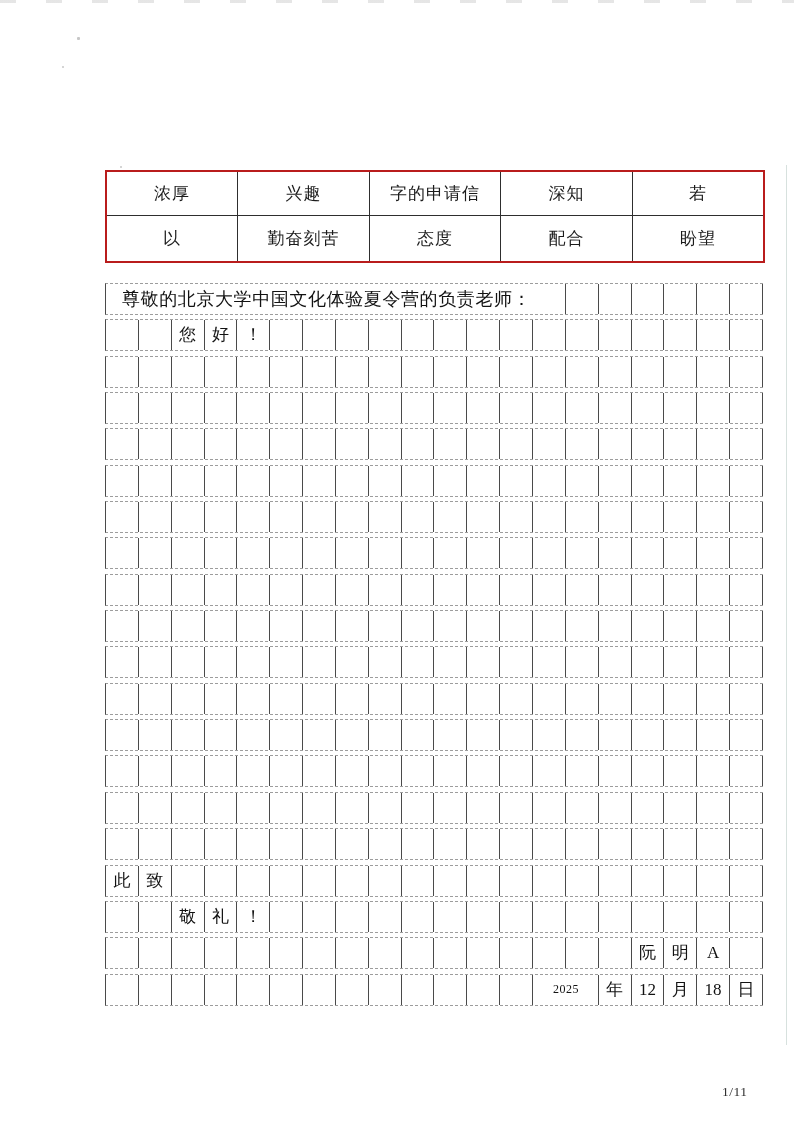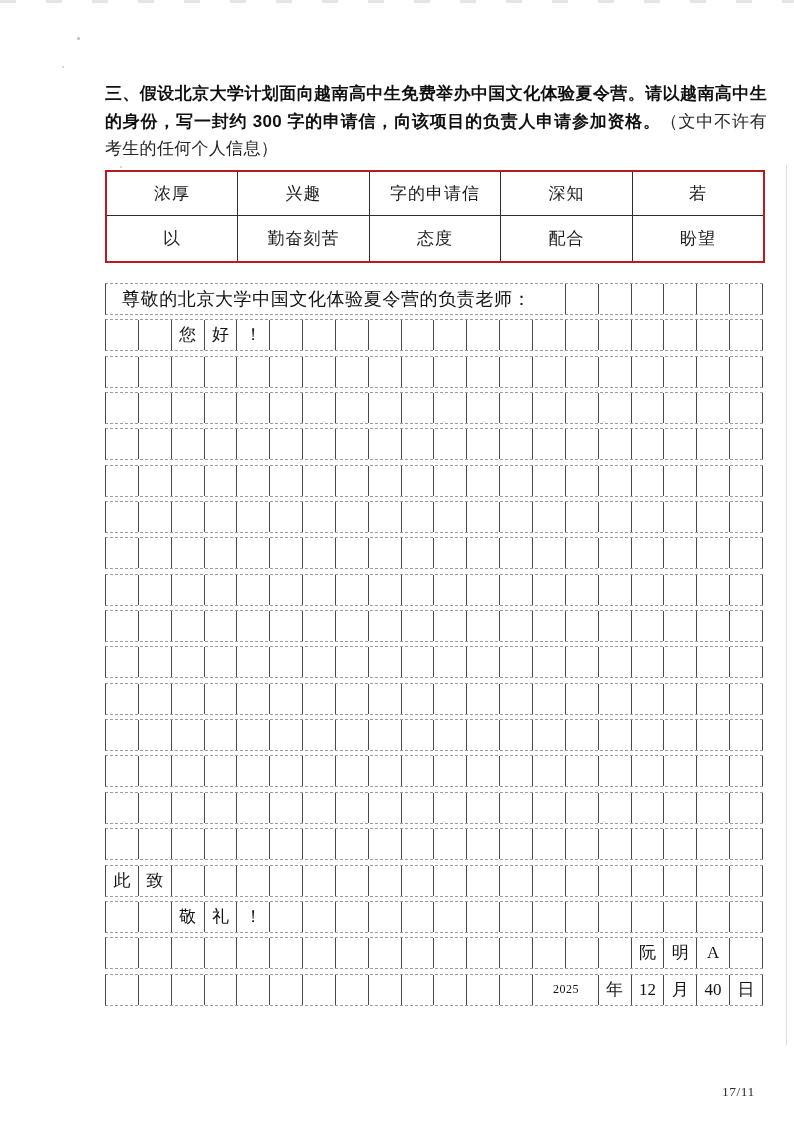--- a/index.html
+++ b/index.html
@@ -104,23 +104,20 @@
 <body>
 
 <div class="page">
 
   <div class="scan-top-edge"></div>
   <div class="scan-right-edge"></div>
   <div class="speck s1"></div>
   <div class="speck s2"></div>
   <div class="speck s3"></div>
 
-  <div class="prompt">
-    <span class="q-bold">三、假设北京大学计划面向越南高中生免费举办中国文化体验夏令营。请以越南高中生的身份，写一封约 300 字的申请信，向该项目的负责人申请参加资格。</span><span class="q-note">（文中不许有考生的任何个人信息）</span>
-  </div>
 
   <table class="vocab-table">
     <tbody>
         <tr>
       <td>浓厚</td>
       <td>兴趣</td>
       <td>字的申请信</td>
       <td>深知</td>
       <td>若</td>
     </tr>
@@ -566,21 +563,21 @@
         <div class="g-cell"></div>
         <div class="g-cell"></div>
         <div class="g-cell"></div>
         <div class="g-cell"></div>
         <div class="g-cell"></div>
         <div class="g-cell"></div>
         <div class="g-cell"></div>
         <div class="g-cell">年</div>
         <div class="g-cell">12</div>
         <div class="g-cell">月</div>
-        <div class="g-cell">40</div>
+        <div class="g-cell">18</div>
         <div class="g-cell">日</div>
         <div class="g-overlay year" style="left: 428.05px; width: 63.7px;">2025</div>
       </div>
     </div>
 
-  <div class="page-number">17/11</div>
+  <div class="page-number">1/11</div>
 
 </div>
 
 </body></html>

